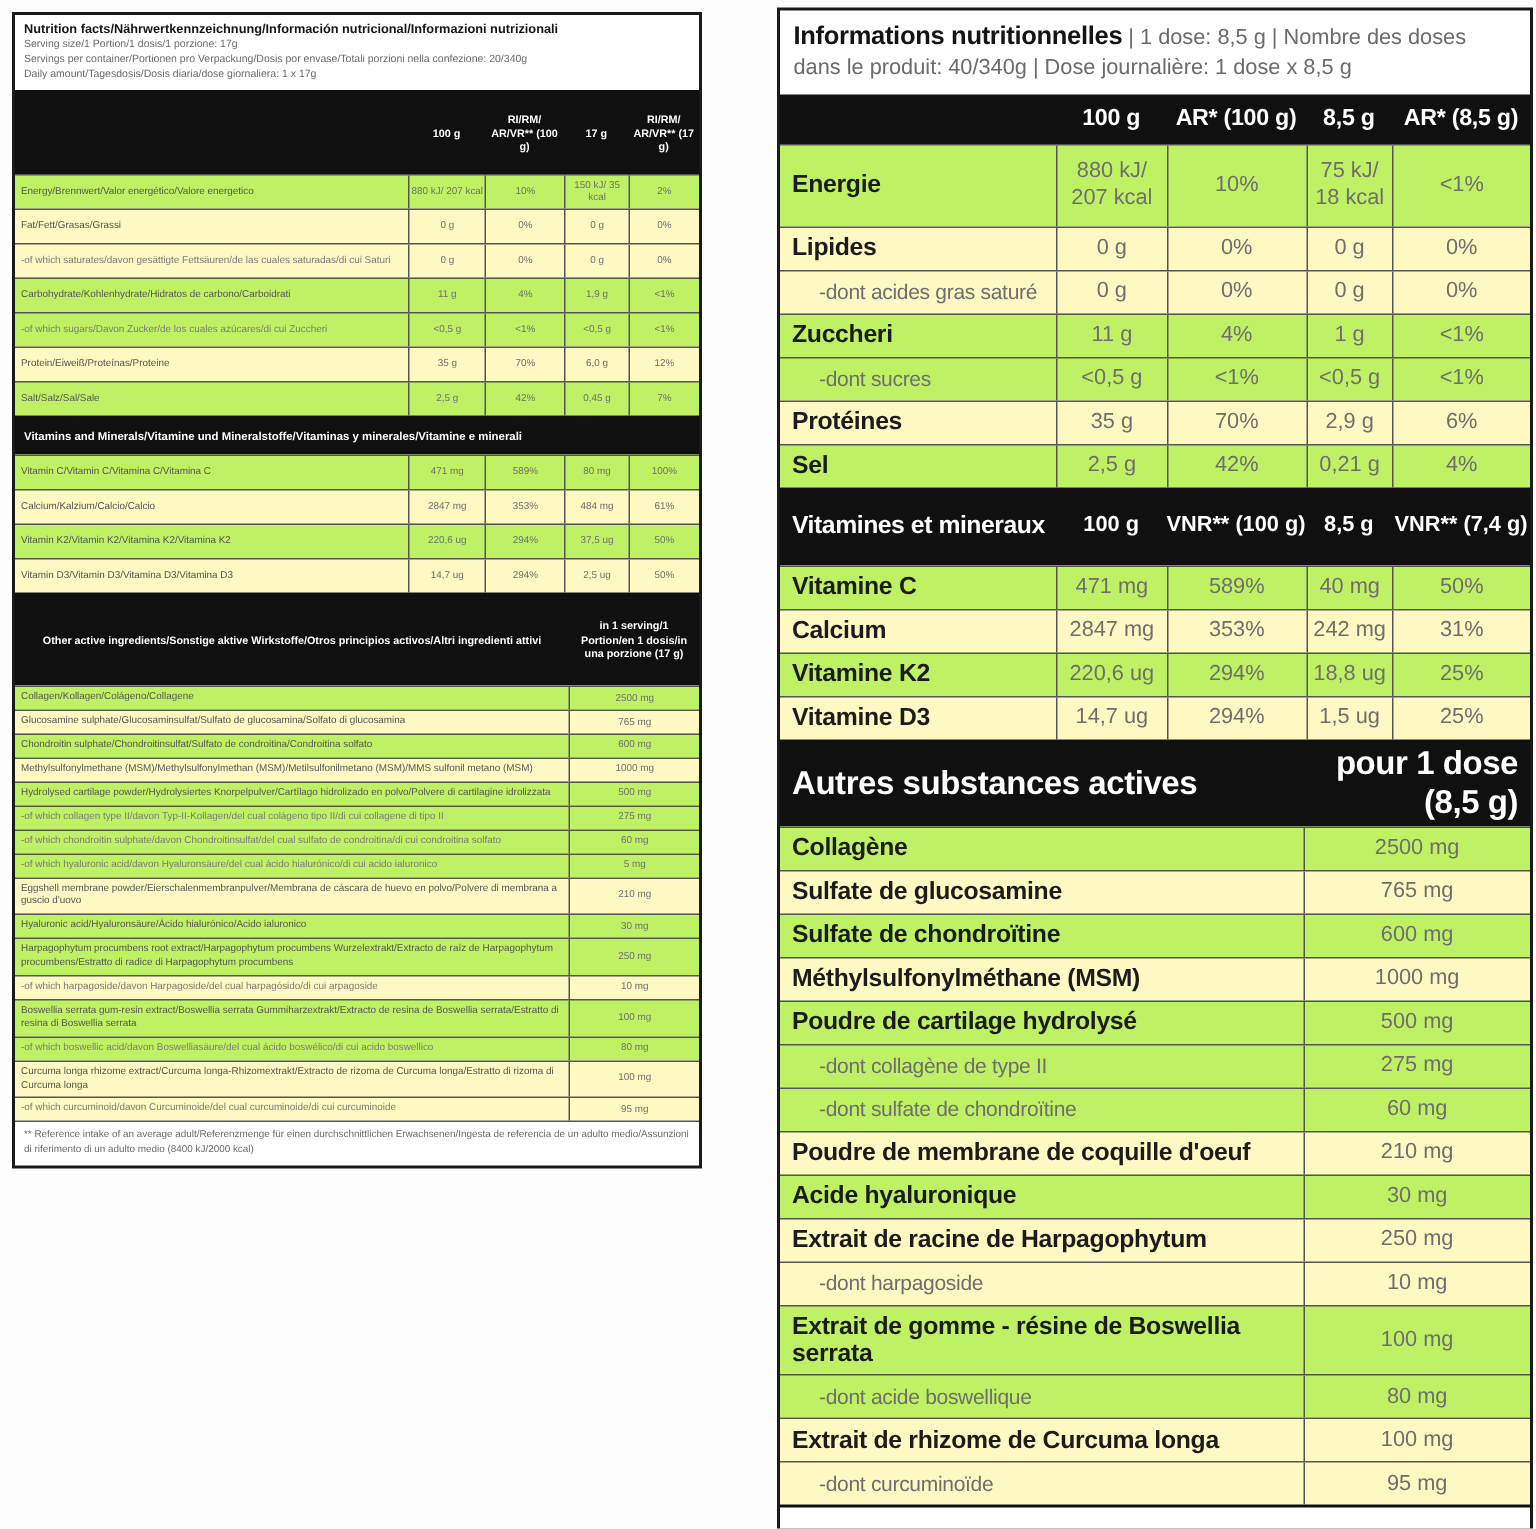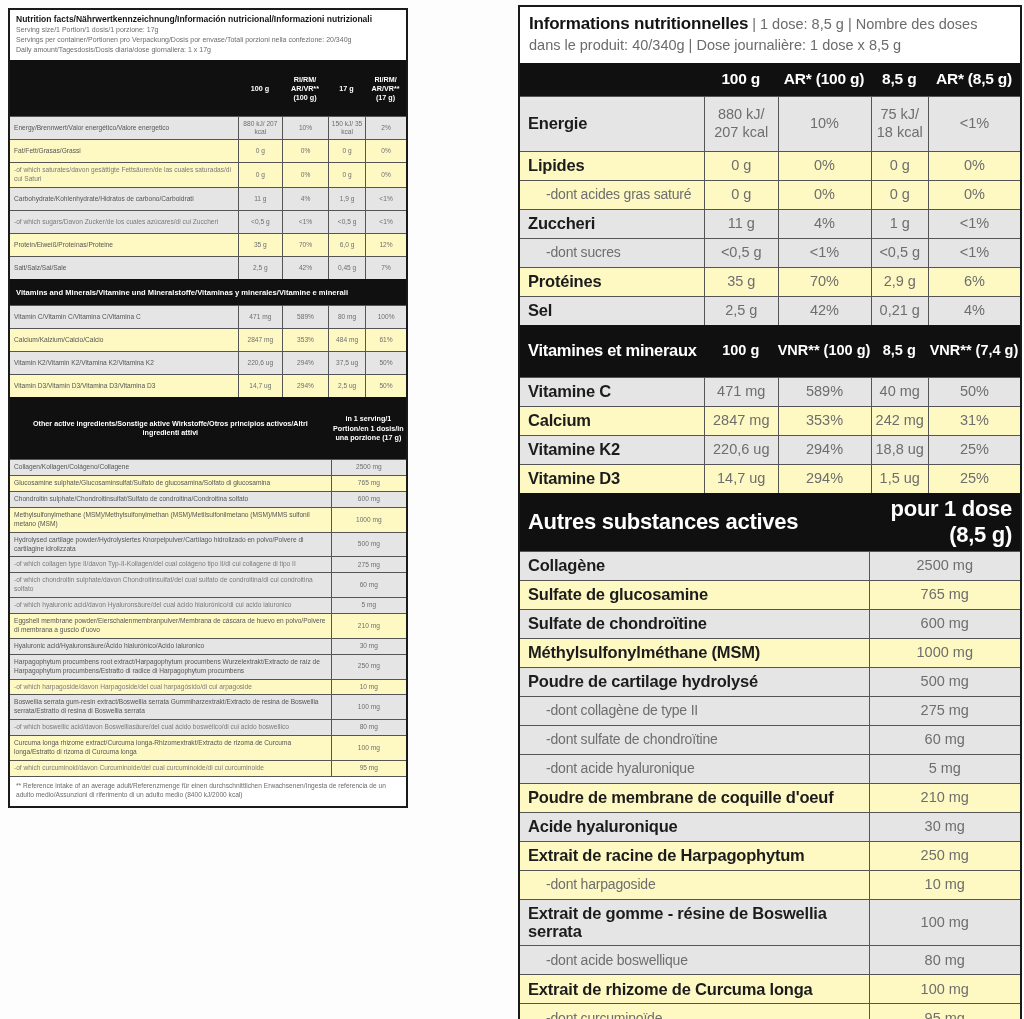--- a/index.html
+++ b/index.html
@@ -2,27 +2,27 @@
 <html><head>
 <meta charset="utf-8">
 <style>
   html,body{margin:0;padding:0;}
   body{
     width:1024px;height:1019px;position:relative;background:#fdfdfd;
     font-family:"Liberation Sans",sans-serif;
     -webkit-font-smoothing:antialiased;
   }
   .panel{position:absolute;background:#ffffff;border:2px solid #1a1a1a;box-sizing:border-box;}
-  #left-panel{left:8px;top:8px;width:400px;}
+  #left-panel{left:8px;top:8px;width:460px;}
   #right-panel{left:518px;top:5px;width:504px;}
 
   
   .bar{background:#101010;color:#ffffff;font-weight:bold;display:grid;align-items:center;}
   .row{display:grid;align-items:stretch;border-top:1px solid #555555;background:#fef9c3;}
-  .row.shade{background:#e5e5e5;}
+  .row.shade{background:#bef264;}
   .cell{box-sizing:border-box;}
   .val{display:flex;align-items:center;justify-content:center;text-align:center;border-left:1px solid #555555;color:#6e6e6e;}
   .label{display:flex;align-items:center;}
 
   
   .g5l{grid-template-columns:57.5% 11.2% 11.6% 9.4% 10.3%;}
   .g5r{grid-template-columns:36.8% 14.7% 18.6% 11.5% 18.4%;}
   .g2l{grid-template-columns:81% 19%;}
   .g2r{grid-template-columns:69.7% 30.3%;}
 
@@ -368,24 +368,20 @@
         <div class="cell val">500 mg</div>
       </div>
       <div class="row g2r shade sub">
         <div class="cell label">-dont collagène de type II</div>
         <div class="cell val">275 mg</div>
       </div>
       <div class="row g2r shade sub">
         <div class="cell label">-dont sulfate de chondroïtine</div>
         <div class="cell val">60 mg</div>
       </div>
-      <div class="row g2r shade sub">
-        <div class="cell label">-dont acide hyaluronique</div>
-        <div class="cell val">5 mg</div>
-      </div>
       <div class="row g2r">
         <div class="cell label">Poudre de membrane de coquille d'oeuf</div>
         <div class="cell val">210 mg</div>
       </div>
       <div class="row g2r shade">
         <div class="cell label">Acide hyaluronique</div>
         <div class="cell val">30 mg</div>
       </div>
       <div class="row g2r">
         <div class="cell label">Extrait de racine de Harpagophytum</div>

